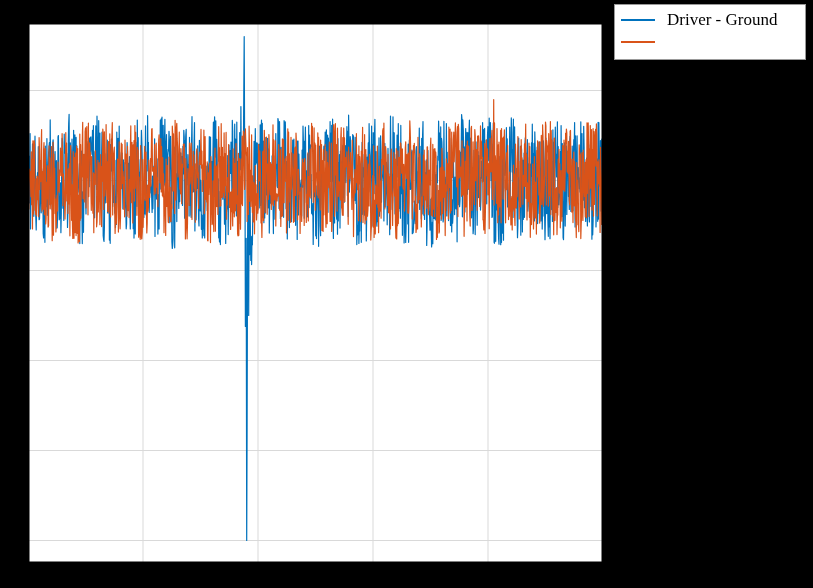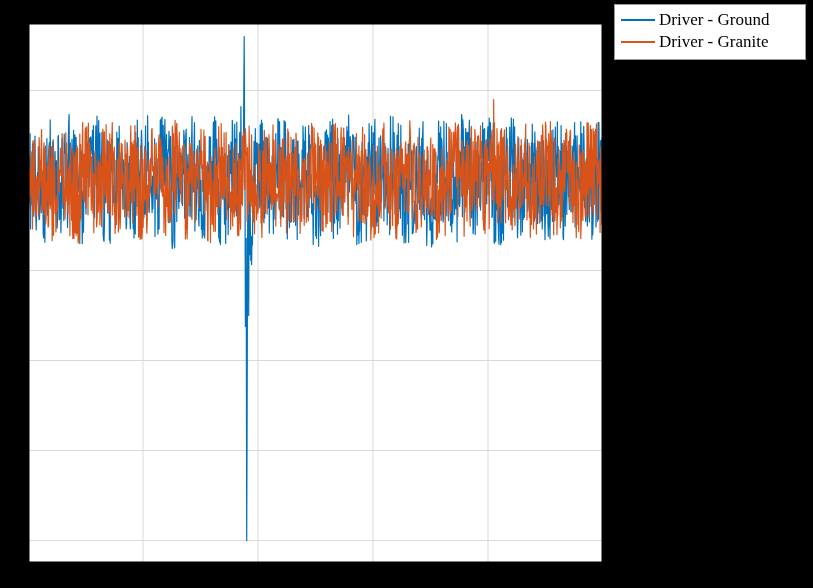--- a/index.html
+++ b/index.html
@@ -63,20 +63,21 @@
     width: 34px;
     height: 0;
     border-top: 2px solid currentColor;
     margin-right: 4px;
     flex: 0 0 34px;
   }
   .legend-label {
     font-size: 17px;
     color: #000;
     white-space: nowrap;
+    margin-left: 8px;
   }
 </style>
 </head>
 <body>
 <div class="stage">
 
 <div class="axes">
   <svg id="plot-svg" width="575" height="540" viewBox="0 0 575 540">
     <g class="grid" id="grid-g">
           <line x1="115" x2="115" y1="0" y2="540"></line>
@@ -98,17 +99,16 @@
   </svg>
 </div>
 
 <div class="legend">
   <div class="legend-row">
     <span class="legend-swatch" style="color:#0072BD"></span>
     <span class="legend-label">Driver - Ground</span>
   </div>
   <div class="legend-row">
     <span class="legend-swatch" style="color:#D95319"></span>
-    <span class="legend-label">Driver - Granite</span>
   </div>
 </div>
 
 </div>
 
 </body></html>

